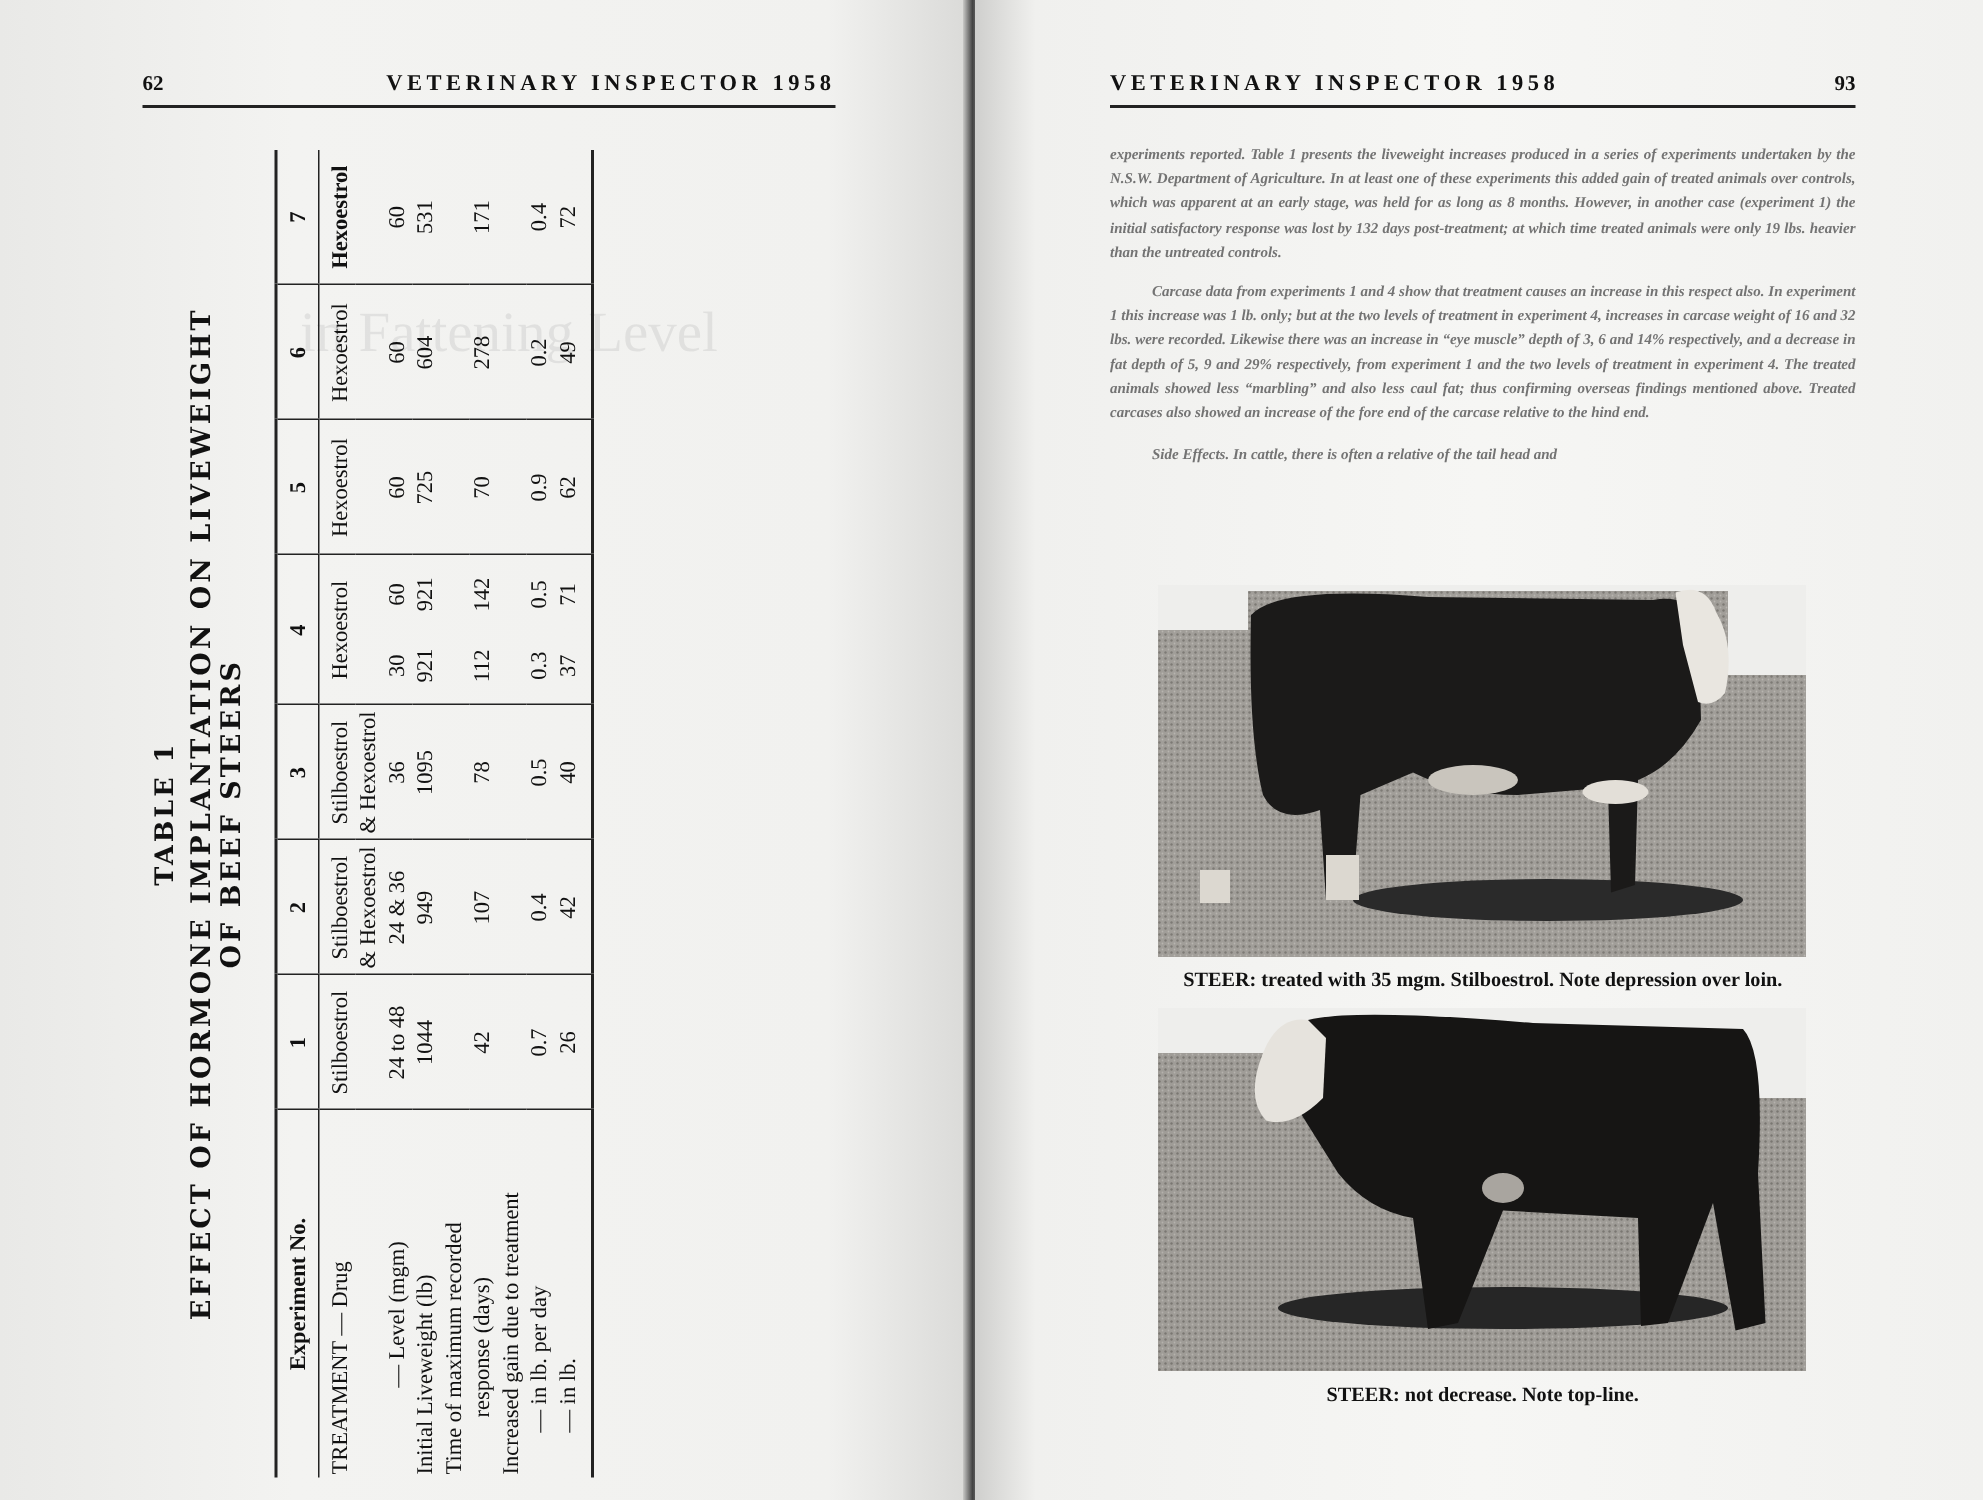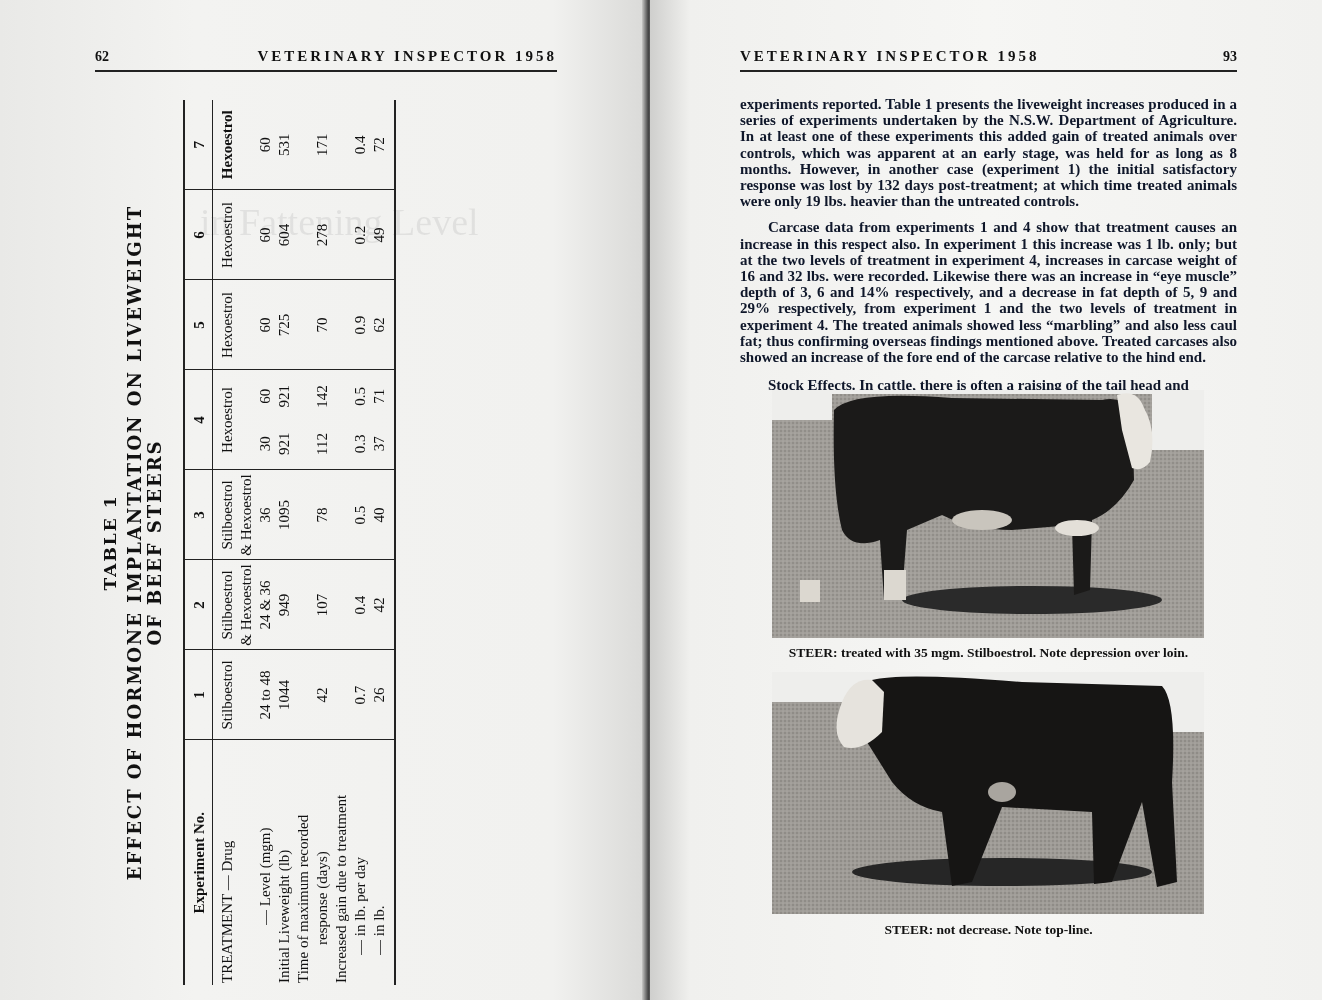--- a/index.html
+++ b/index.html
@@ -37,21 +37,21 @@
   table.exp th { font-weight:bold; text-align:center; padding:6px 2px 4px 2px; border-top:2px solid #222; border-bottom:1.5px solid #222; }
   table.exp th.hdr-label { text-align:center; }
   table.exp td { text-align:center; padding:1px 2px; vertical-align:top; line-height:17px; }
   table.exp td.lbl { text-align:left; padding-right:6px; }
   table.exp tr.last td { border-bottom:2px solid #222; padding-bottom:6px; }
   table.exp td.v, table.exp th.v { border-left:1.5px solid #222; }
   .sub-pair { display:flex; justify-content:space-around; }
   .bold-drug { font-weight:bold; }
 
   
-  .body-text { position:absolute; left:740px; width:497px; font-size:15px; line-height:16.2px; text-align:justify; font-weight:bold; color:#0f172a; }
+  .body-text { position:absolute; left:740px; width:497px; font-size:10px; line-height:16.2px; text-align:justify; font-weight:bold; color:#737373;font-style:italic; }
   .body-text p { margin:0; }
   .body-text .indent { text-indent:28px; }
   .body-text .lead { font-weight:900;margin-top:20px; }
   .photo { position:absolute; background:#8c8a86; overflow:hidden; }
   .caption { position:absolute; font-family:"Liberation Serif", serif; font-weight:bold; font-size:13.5px; text-align:center; color:#111; }
 </style>
 </head>
 <body>
 
 <div class="page page-left">
@@ -219,21 +219,21 @@
 
 <div class="running-head" style="left:740px;width:497px;">
   <span>VETERINARY INSPECTOR 1958</span>
   <span class="num">93</span>
 </div>
 <div class="head-rule" style="left:740px;top:70px;width:497px;"></div>
 
 <div class="body-text" style="top:96px;">
   <p>experiments reported. Table 1 presents the liveweight increases produced in a series of experiments undertaken by the N.S.W. Department of Agriculture. In at least one of these experiments this added gain of treated animals over controls, which was apparent at an early stage, was held for as long as 8 months. However, in another case (experiment 1) the initial satisfactory response was lost by 132 days post-treatment; at which time treated animals were only 19 lbs. heavier than the untreated controls.</p>
   <p class="indent" style="margin-top:10px"><span class="lead">Carcase data</span><span> from experiments 1 and 4 show that treatment causes an increase in this respect also. In experiment 1 this increase was 1 lb. only; but at the two levels of treatment in experiment 4, increases in carcase weight of 16 and 32 lbs. were recorded. Likewise there was an increase in “eye muscle” depth of 3, 6 and 14% respectively, and a decrease in fat depth of 5, 9 and 29% respectively, from experiment 1 and the two levels of treatment in experiment 4. The treated animals showed less “marbling” and also less caul fat; thus confirming overseas findings mentioned above. Treated carcases also showed an increase of the fore end of the carcase relative to the hind end.</span></p>
-  <p class="indent" style="margin-top:12px"><span class="lead">Stock Effects.</span><span>  In cattle, there is often a raising of the tail head and</span></p>
+  <p class="indent" style="margin-top:12px"><span class="lead">Side Effects.</span><span>  In cattle, there is often a relative of the tail head and</span></p>
 </div>
 
 <div class="photo" style="left:772px;top:390px;width:432px;height:248px;">
   <svg width="432" height="248" viewBox="0 0 432 248">
     <defs>
       <pattern id="grain1" width="4" height="4" patternUnits="userSpaceOnUse">
         <rect width="4" height="4" fill="#a19e99"></rect>
           <circle cx="1" cy="1" r="0.8" fill="#7d7a75"></circle>
           <circle cx="3" cy="3" r="0.6" fill="#b8b5b0"></circle>
       </pattern>

